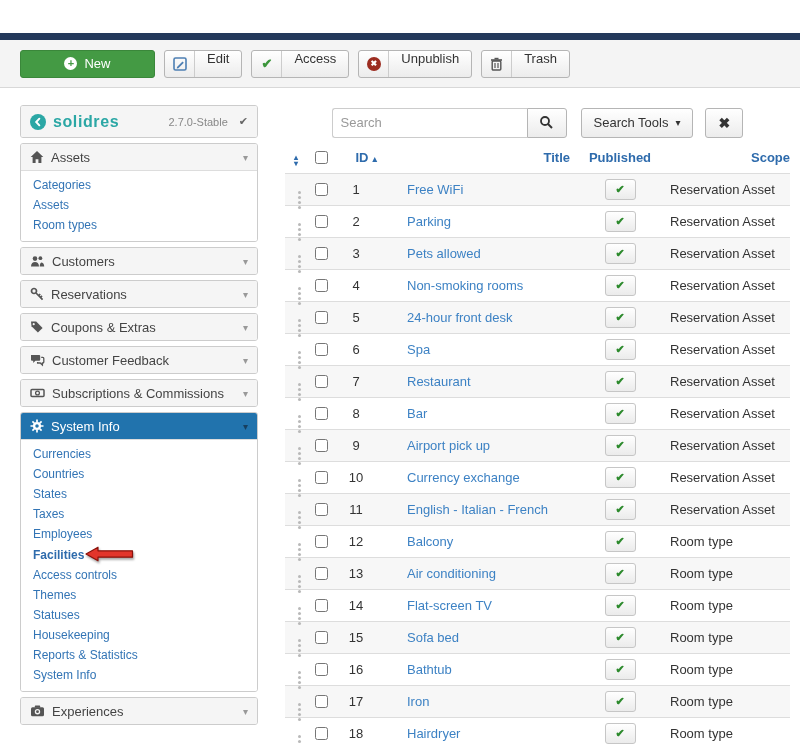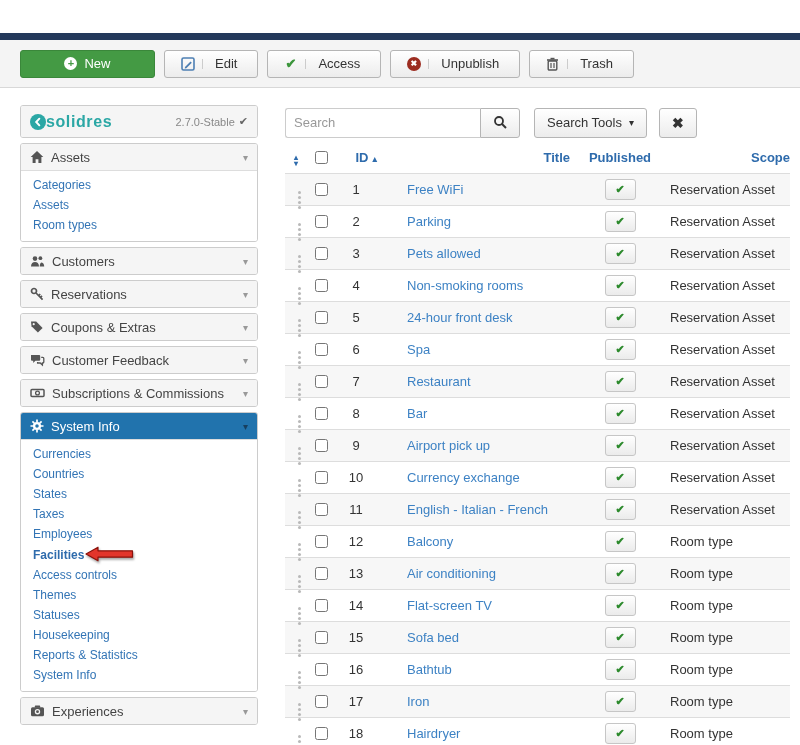--- a/index.html
+++ b/index.html
@@ -15,51 +15,51 @@
   .titlebar .title { color:#fff; font-size:16px; font-weight:bold; letter-spacing:.2px; }
 
   
   .toolbar { position:absolute; top:40px; left:0; right:0; height:48px; background:#f4f4f4;
     border-bottom:1px solid #d8d8d8; display:flex; align-items:center; padding-left:20px; }
   .btn-new { height:28px; width:135px; background:#449a44; border:1px solid #3a873a; border-radius:3px;
     color:#fff; display:flex; align-items:center; justify-content:center; gap:7px; font-size:13px; cursor:pointer; }
   .plus-circle { width:13px; height:13px; border-radius:50%; background:#fff; color:#449a44;
     font-size:11px; font-weight:bold; line-height:13px; text-align:center; }
   .btn { height:28px; margin-left:9px; background:linear-gradient(#ffffff,#ececec); border:1px solid #b5b5b5;
-    border-radius:3px; display:inline-flex; align-items:center; font-size:13px; color:#333; cursor:pointer; padding:8px; }
+    border-radius:3px; display:inline-flex; align-items:flex-start; font-size:13px; color:#333; cursor:pointer; padding:0; }
   .btn .ic { width:30px; align-self:stretch; display:flex; align-items:center; justify-content:center; border-right:1px solid #ccc; }
   .btn .lb { padding:0 12px; }
   .check-glyph { color:#3c963c; font-size:13px; font-weight:bold; }
   .ban-circle { width:14px; height:14px; border-radius:50%; background:#9c2c20; color:#fff; font-size:8px;
     font-weight:bold; line-height:14px; text-align:center; }
 
   
   .sidebar { position:absolute; left:20px; top:105px; width:238px; }
   .panel { border:1px solid #ccc; border-radius:3px; margin-bottom:5px; background:#fff; overflow:hidden; }
-  .logo-head { height:31px; display:flex; align-items:center; padding:0 9px; background:#f5f5f5; }
+  .logo-head { height:31px; display:flex; align-items:center; gap:7px; padding:0 9px; background:#f5f5f5; }
   .brand { color:#2ba7a5; font-size:16px; font-weight:bold; letter-spacing:.6px; }
   .version { margin-left:auto; color:#888; font-size:11px; }
   .vcheck { color:#666; font-size:11px; margin-left:4px; }
   .logo-circle { width:16px; height:16px; border-radius:50%; background:#2ba7a5; display:flex;
     align-items:center; justify-content:center; flex:0 0 auto; }
   .phead { background:#f5f5f5; height:26px; display:flex; align-items:center; padding:0 9px; gap:7px;
     color:#444; font-size:13px; cursor:pointer; }
   .phead .s-icon { color:#555; display:flex; align-items:center; }
   .phead .caret { margin-left:auto; color:#999; font-size:10px; }
   .phead.active { background:#2173ad; color:#fff; }
   .phead.active .s-icon { color:#fff; }
   .phead.active .caret { color:#173f5f; }
   .pbody { border-top:1px solid #ddd; padding:4px 0 6px; background:#fff; }
   .pbody a { display:block; padding:2px 12px; color:#3274b5; font-size:12px; text-decoration:none; line-height:16px; }
   .pbody a.bold { font-weight:bold; color:#2e6bac; }
   .arrow-svg { vertical-align:-3px; margin-left:1px; filter:drop-shadow(1px 2px 1px rgba(0,0,0,.35)); }
 
   
   .main { position:absolute; left:285px; top:107px; width:505px; }
-  .search-row { display:flex; align-items:center; height:31px; }
+  .search-row { display:flex; align-items:center; height:31px;justify-content:center; }
   .search-input { width:195px; height:30px; border:1px solid #ccc; border-right:none; border-radius:3px 0 0 3px;
     padding:0 8px; font-size:13px; color:#333; outline:none; }
   .search-input::placeholder { color:#999; }
   .search-btn { width:40px; height:30px; border:1px solid #b5b5b5; border-radius:0 3px 3px 0;
     background:linear-gradient(#fff,#ececec); display:flex; align-items:center; justify-content:center; cursor:pointer; }
   .search-tools { margin-left:14px; height:30px; padding:0 12px; border:1px solid #b5b5b5; border-radius:3px;
     background:linear-gradient(#fff,#ececec); display:flex; align-items:center; gap:7px; font-size:13px; color:#333; cursor:pointer; }
   .search-tools .caret { font-size:10px; color:#333; }
   .clear-btn { margin-left:12px; width:38px; height:30px; border:1px solid #b5b5b5; border-radius:3px;
     background:linear-gradient(#fff,#ececec); font-weight:bold; font-size:14px; color:#333;

